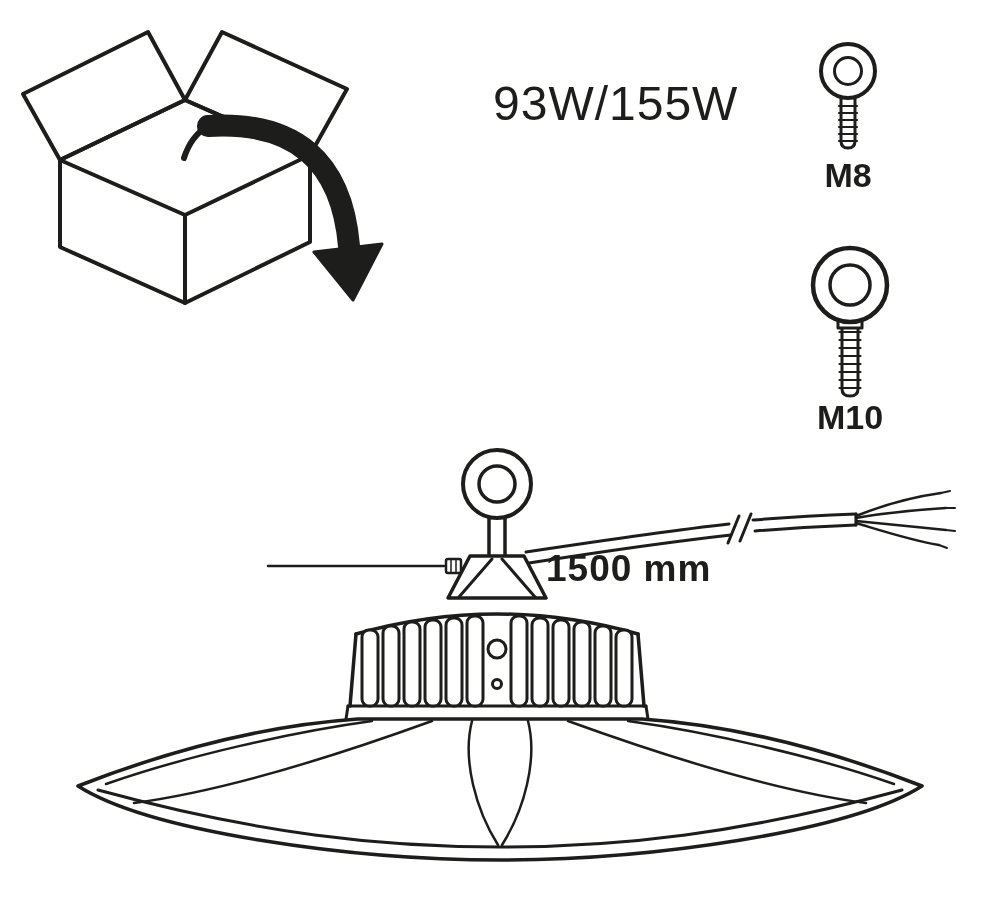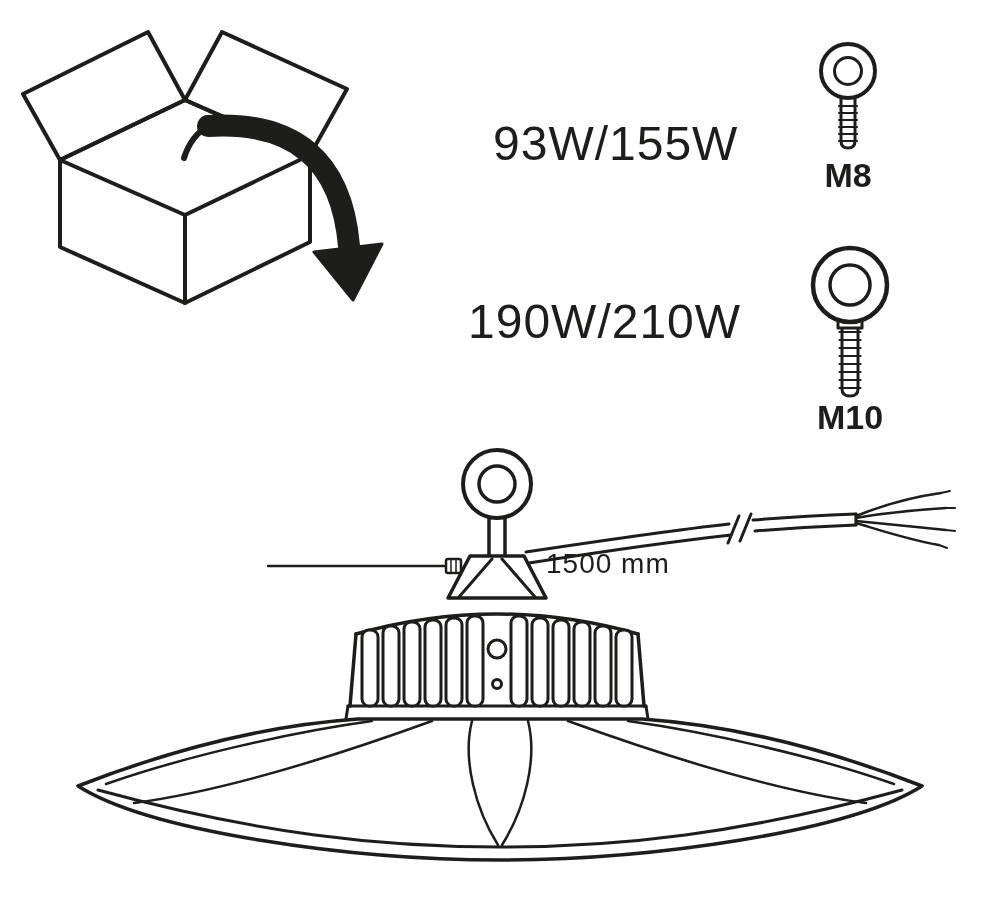--- a/index.html
+++ b/index.html
@@ -1,21 +1,21 @@
 <!DOCTYPE html>
 <html><head>
 <meta charset="utf-8">
 <style>
   html,body{margin:0;padding:0;background:#ffffff;}
   #stage{position:relative;width:1000px;height:897px;background:#ffffff;overflow:hidden;}
   #artwork{position:absolute;left:0;top:0;}
   .label{position:absolute;color:#1d1d1b;font-family:"Liberation Sans",sans-serif;white-space:nowrap;line-height:1;}
   .wattage{font-size:48px;font-weight:400;letter-spacing:1px;}
   .bolt-size{font-size:34px;font-weight:700;text-align:center;}
-  .dim{font-size:28px;font-weight:400;letter-spacing:1px;text-align:center;}
+  .dim{font-size:37px;font-weight:700;letter-spacing:1px;text-align:center;}
   .screw{font-size:38px;font-weight:700;letter-spacing:0.5px;}
 </style>
 </head>
 <body>
 
 <div id="stage">
 
   <svg id="artwork" width="1000" height="897" viewBox="0 0 1000 897" fill="none" stroke="#1d1d1b" stroke-linejoin="round" stroke-linecap="round">
 
     <g stroke-width="4">
@@ -134,23 +134,22 @@
           <path d="M946,508 L955,508" stroke-width="2"></path>
           <path d="M946,530 L955,531" stroke-width="2"></path>
           <path d="M939,545 L947,548" stroke-width="2"></path>
         </g>
       </g>
 
       <path d="M268,566 L444,566" stroke-width="2.5"></path>
     </g>
   </svg>
 
-  <div class="label wattage" style="left:493px;top:80px;margin-top:40px;">93W/155W</div>
+  <div class="label wattage" style="left:493px;top:80px;">93W/155W</div>
 
   <div class="label bolt-size" style="left:818px;top:158px;width:60px;">M8</div>
 
-  <div class="label wattage" style="left:468px;top:298px;">190W/210W</div>
 
   <div class="label bolt-size" style="left:810px;top:400px;width:80px;">M10</div>
 
 
   <div class="label dim" style="left:546px;top:550px;">1500 mm</div>
 </div>
 
 </body></html>

